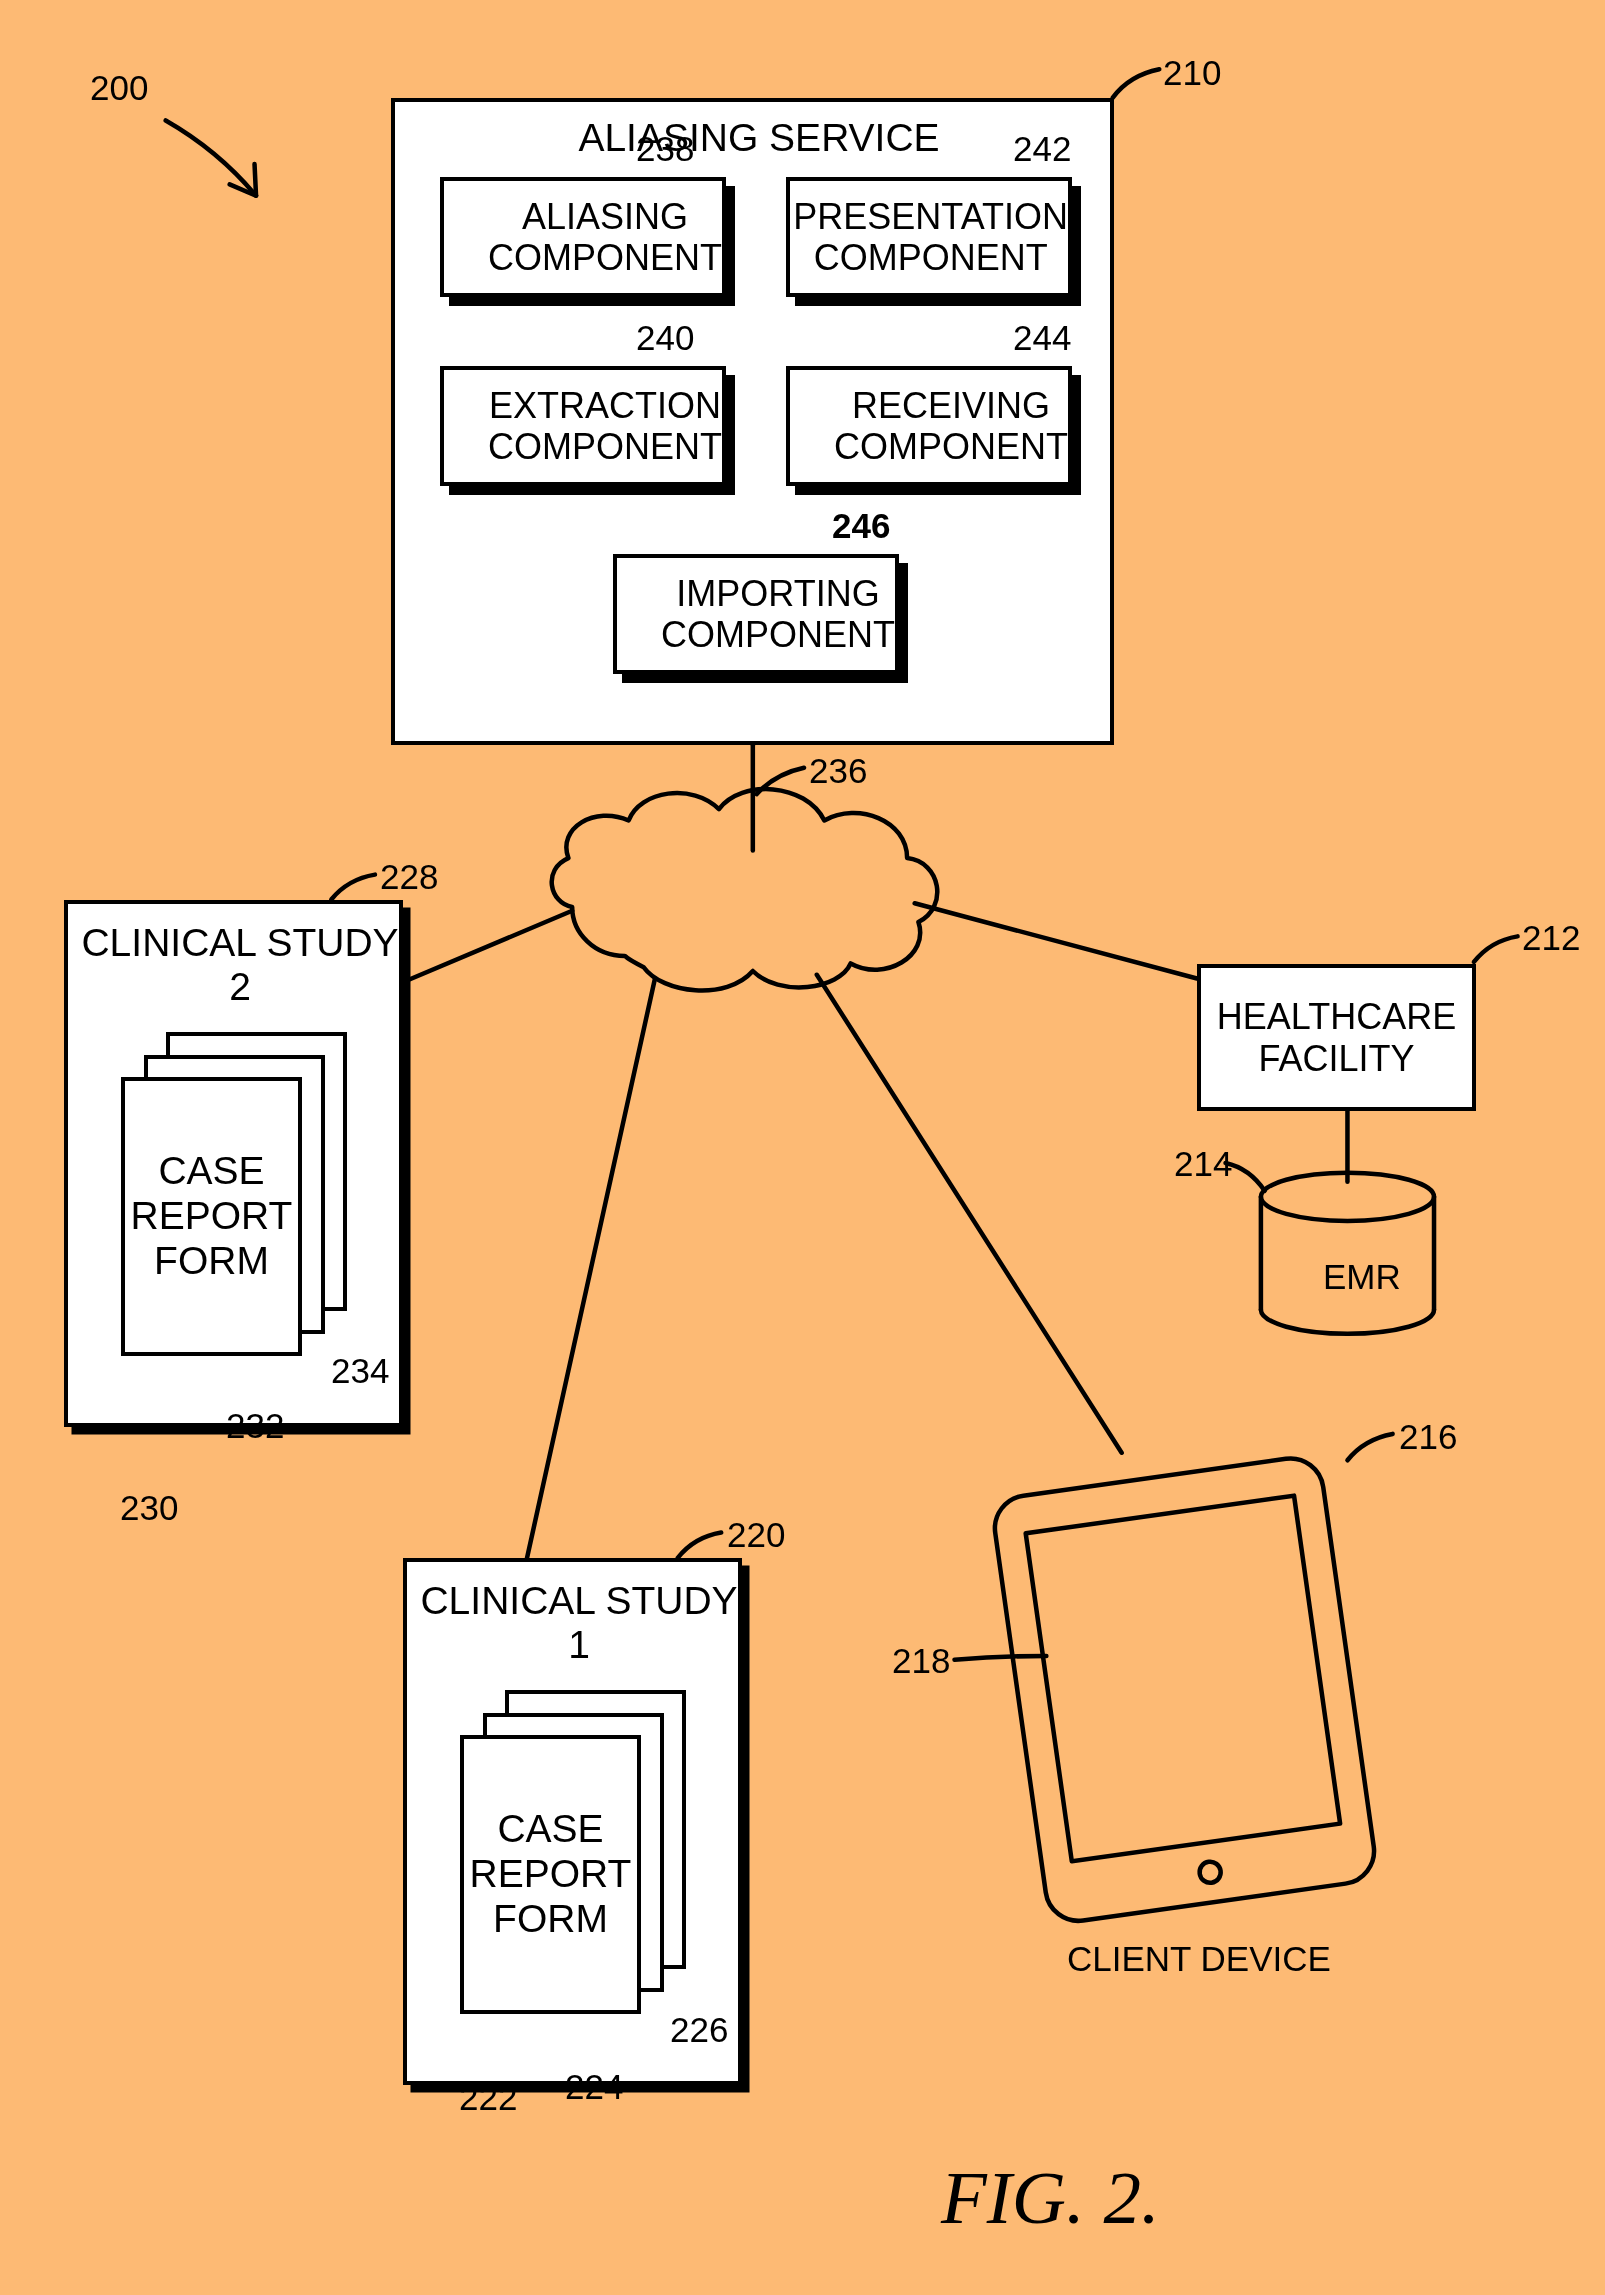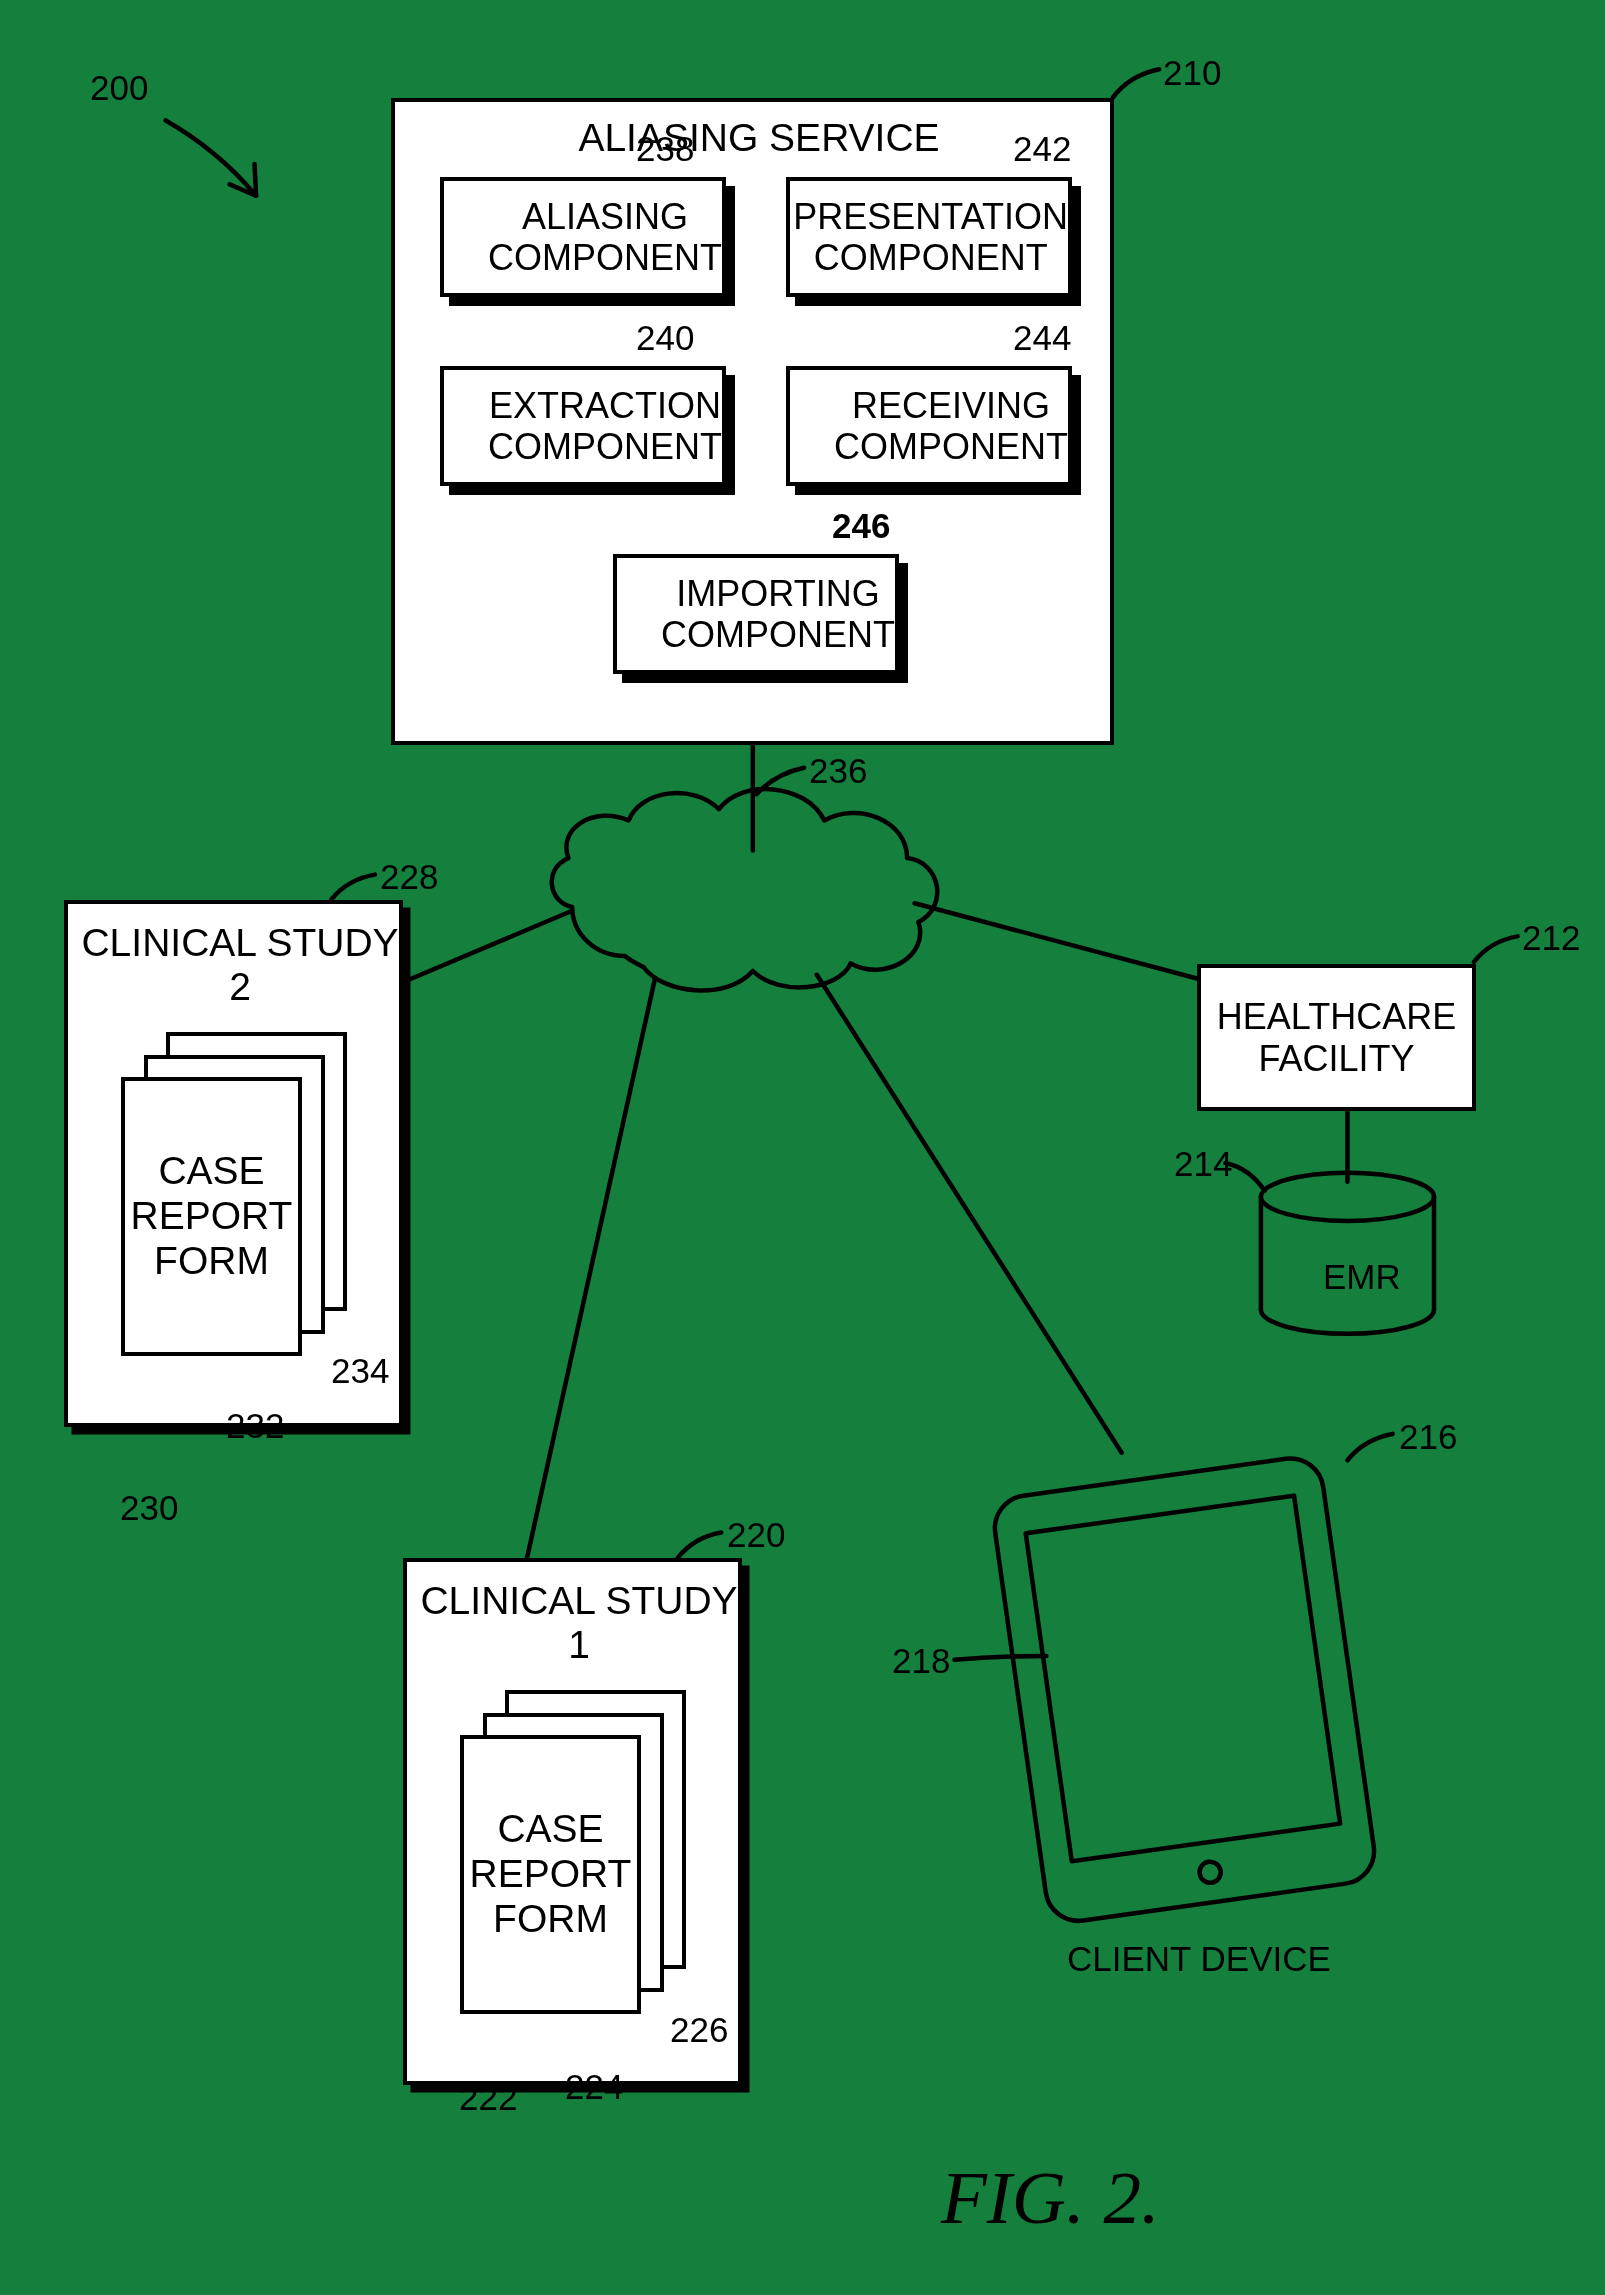--- a/index.html
+++ b/index.html
@@ -5,21 +5,21 @@
   html, body {
     margin: 0;
     padding: 0;
     background: #ffffff;
     font-family: Arial, Helvetica, sans-serif;
   }
   .stage {
     position: relative;
     width: 1605px;
     height: 2295px;
-    background: #15803d;
+    background: #fdba74;
   }
   .box {
     position: absolute;
     border: 4.5px solid #000;
     background: #fff;
     box-sizing: border-box;
     display: flex;
     align-items: center;
     justify-content: center;
     text-align: center;

